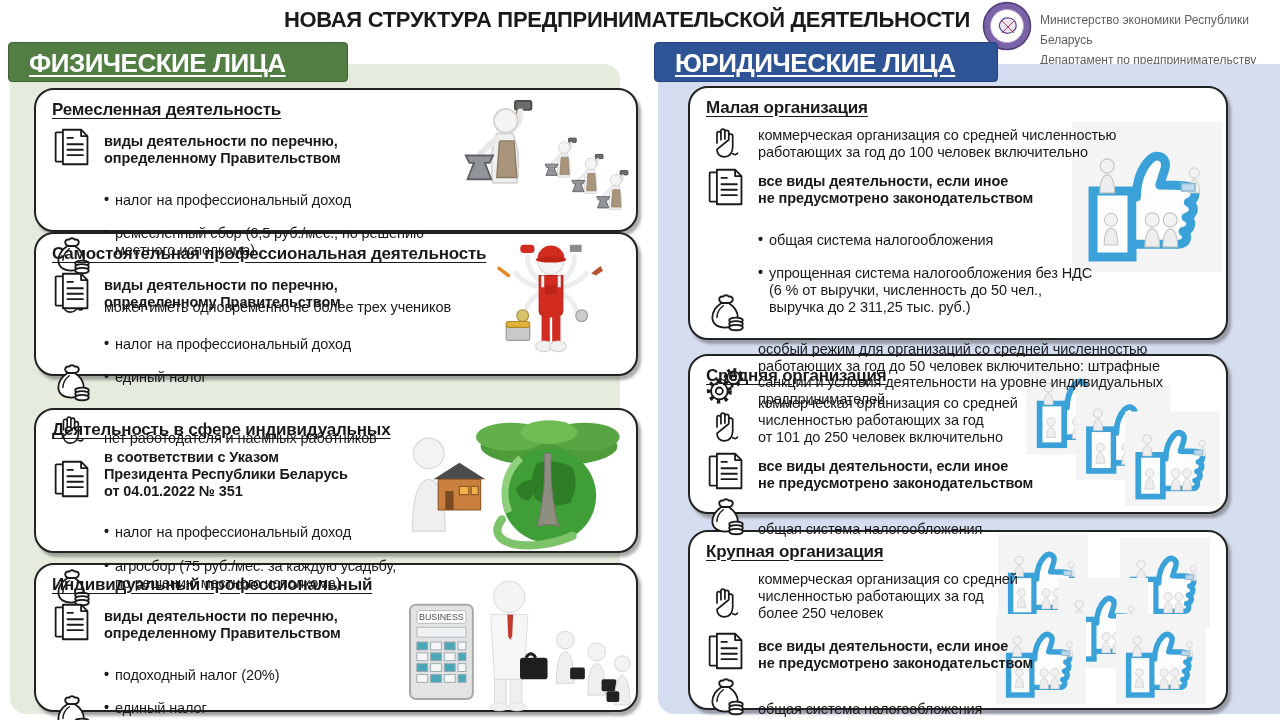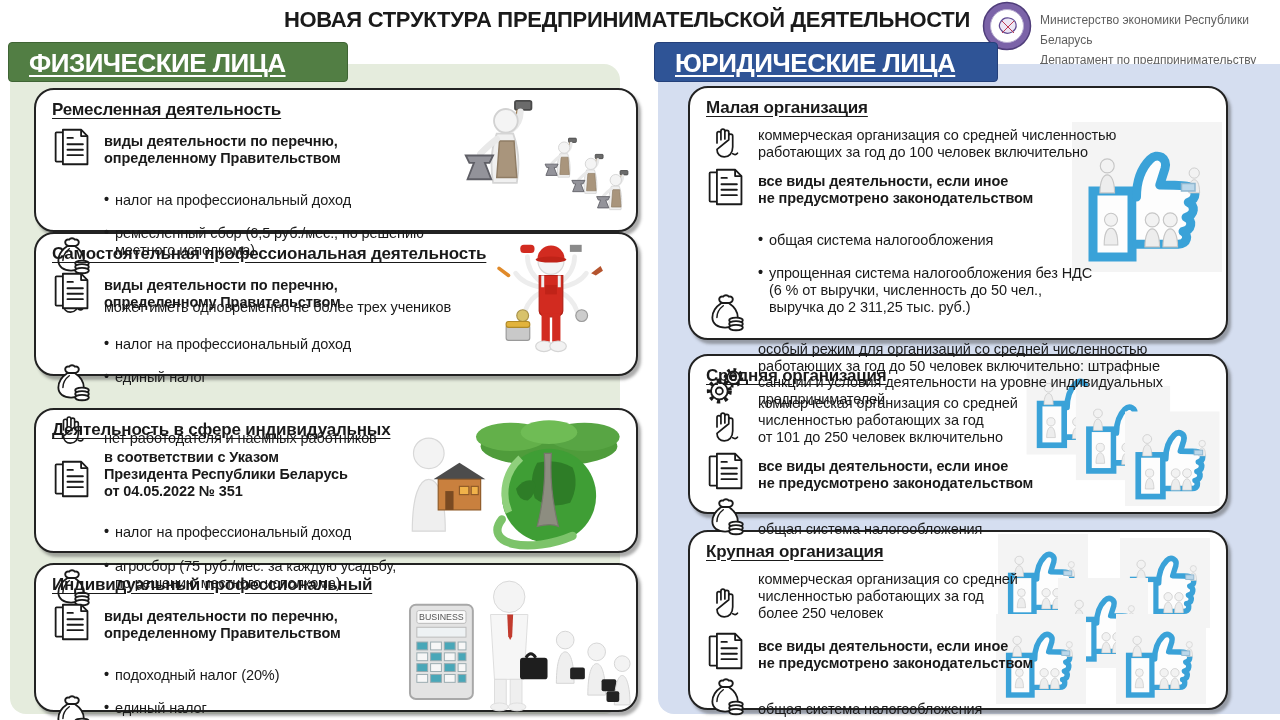--- a/index.html
+++ b/index.html
@@ -236,21 +236,21 @@
     </div>
 
     <div class="card" style="top:344px;height:145px">
       <div class="card-title">Деятельность в сфере индивидуальных</div>
       <div class="row">
         <svg class="icn">
             <use href="#ic-doc"></use>
           </svg>
         <div class="rtext b">в соответствии с  Указом
 Президента Республики Беларусь
-от 04.05.2022  № 351</div>
+от 04.01.2022  № 351</div>
       </div>
       <div class="row">
         <svg class="icn">
             <use href="#ic-bag"></use>
           </svg>
         <div class="rtext">
           <div class="bullet">налог на профессиональный доход</div>
           <div class="bullet">агросбор (75 руб./мес. за каждую усадьбу,
 по решению местного исполкома)</div>
         </div>

